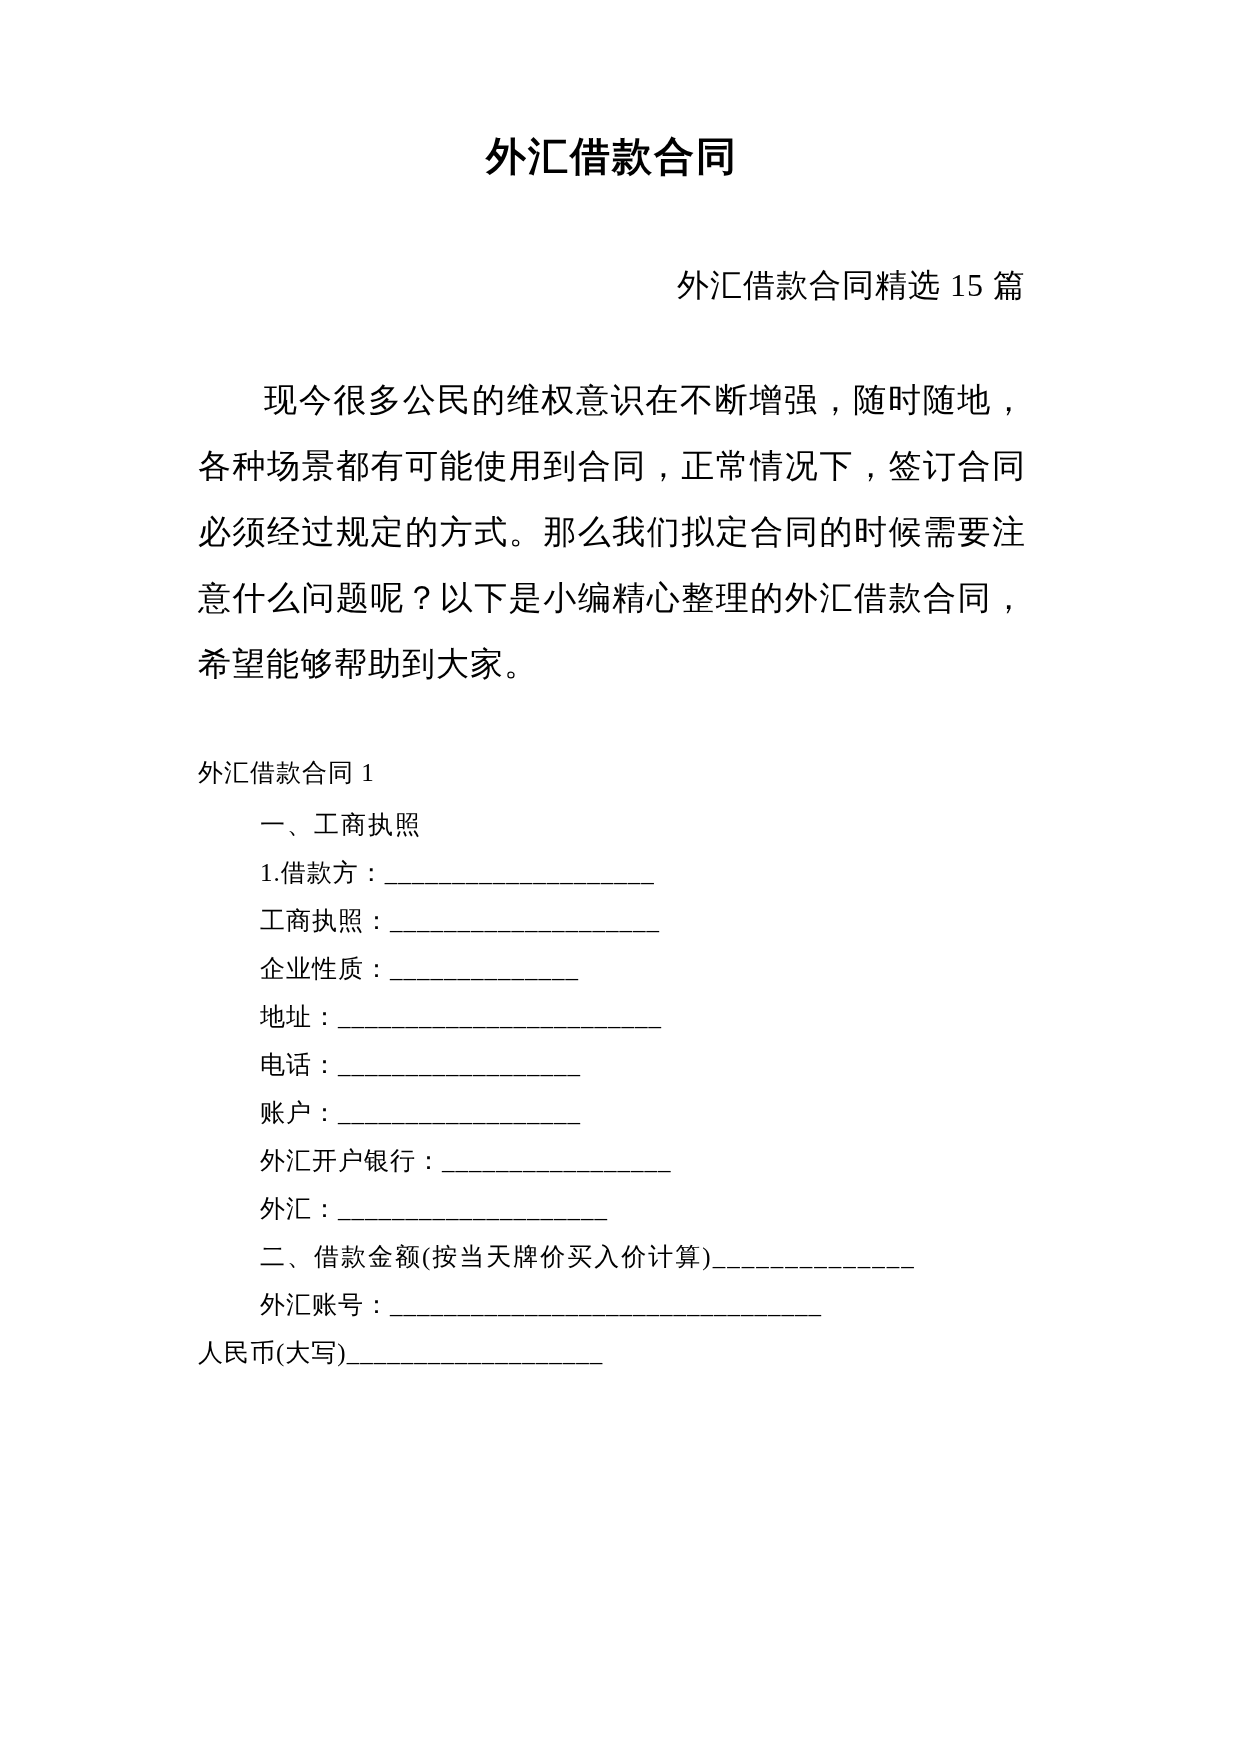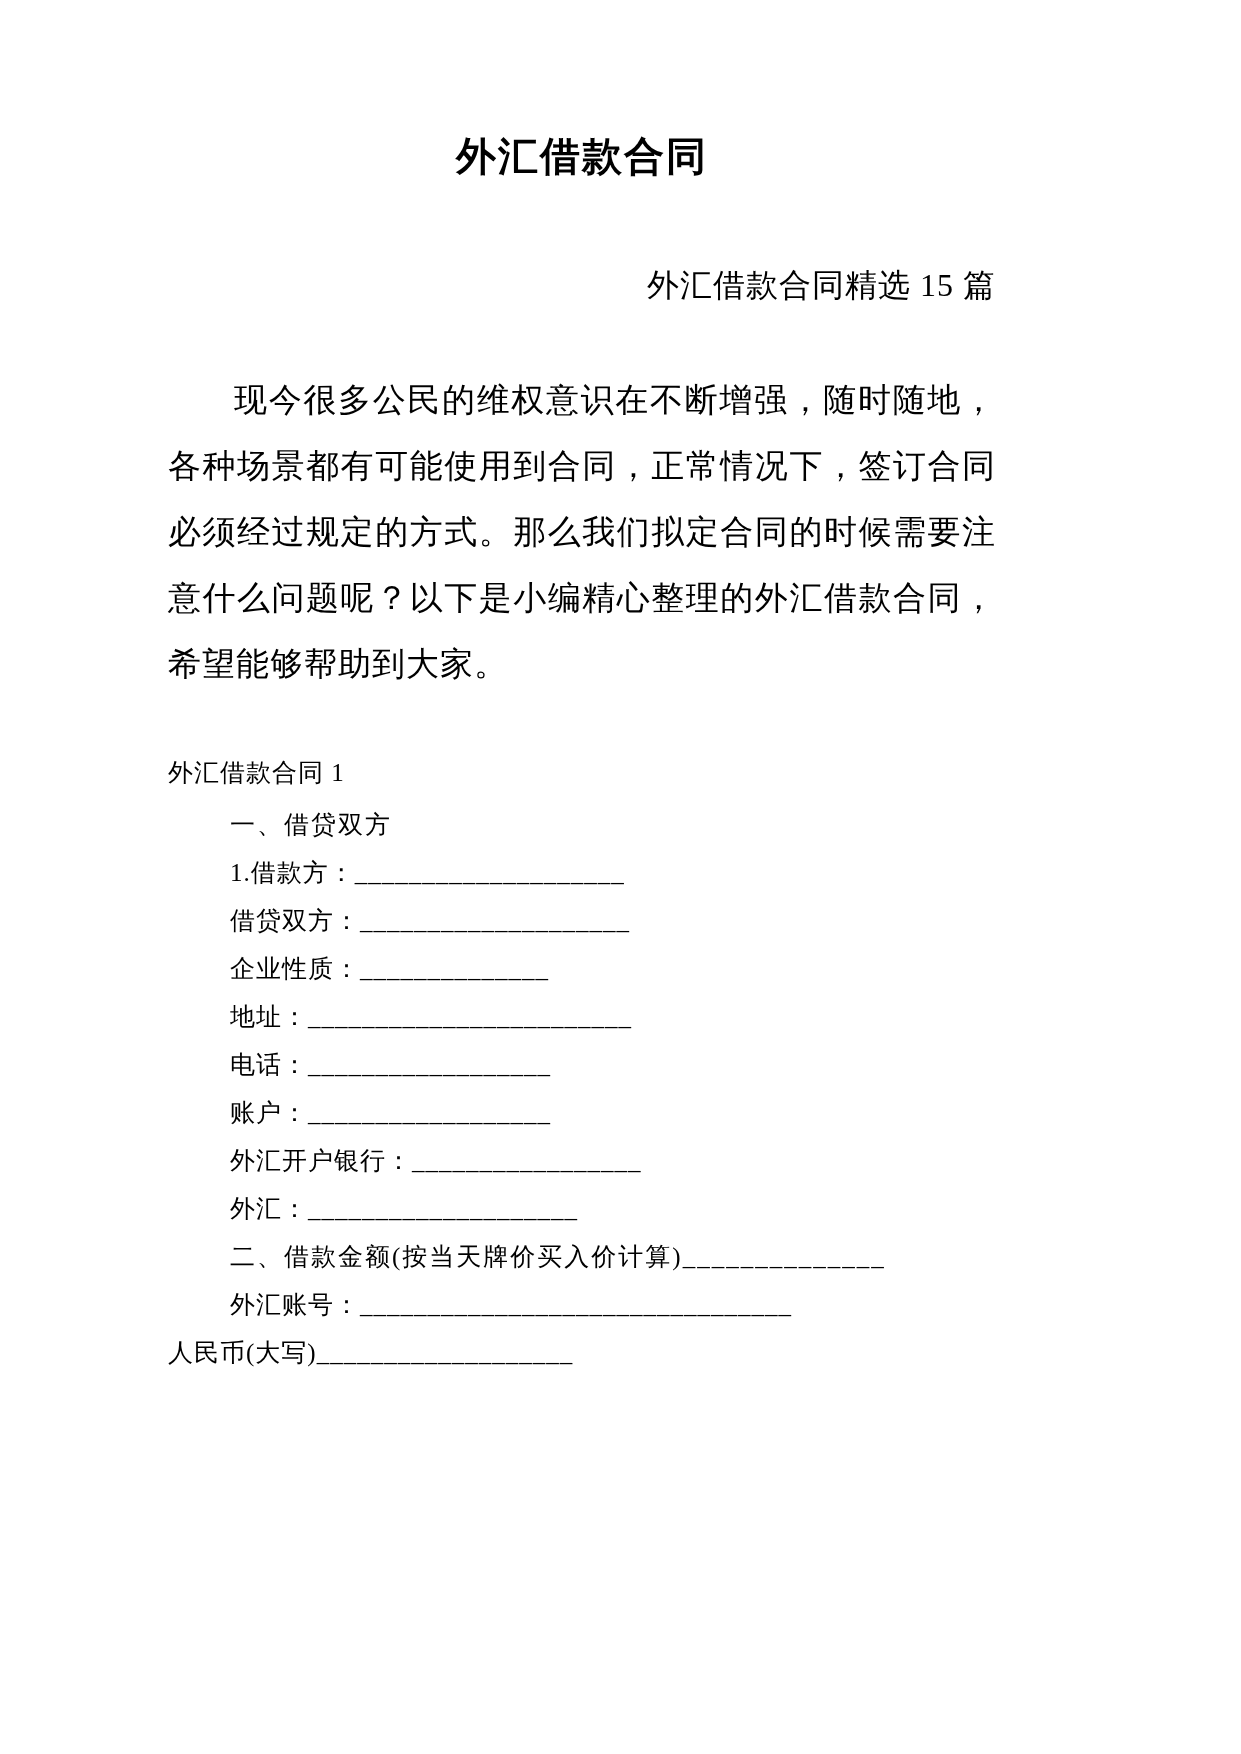--- a/index.html
+++ b/index.html
@@ -13,20 +13,21 @@
     font-family: "Liberation Serif", "DejaVu Serif", serif;
     color: #000000;
     position: relative;
     overflow: hidden;
   }
   .page {
     box-sizing: border-box;
     width: 1164px;
     height: 1754px;
     padding: 130px 168px 0 168px;
+    margin-left: 30px;
   }
   .doc-title {
     text-align: center;
     font-family: "DejaVu Sans", "Liberation Sans", sans-serif;
     font-weight: bold;
     font-size: 40px;
     letter-spacing: 2px;
     margin: 0 0 78px 0;
     line-height: 1.3;
   }
@@ -75,23 +76,23 @@
 <div class="page">
 
   <h1 class="doc-title">外汇借款合同</h1>
 
   <p class="subtitle">外汇借款合同精选 15 篇</p>
 
   <p class="intro">现今很多公民的维权意识在不断增强，随时随地，各种场景都有可能使用到合同，正常情况下，签订合同必须经过规定的方式。那么我们拟定合同的时候需要注意什么问题呢？以下是小编精心整理的外汇借款合同，希望能够帮助到大家。</p>
 
   <p class="section-label">外汇借款合同 1</p>
 
-  <p class="clause head">一、借贷双方</p>
+  <p class="clause head">一、工商执照</p>
   <p class="clause">1.借款方：____________________</p>
-  <p class="clause">借贷双方：____________________</p>
+  <p class="clause">工商执照：____________________</p>
   <p class="clause">企业性质：______________</p>
   <p class="clause">地址：________________________</p>
   <p class="clause">电话：__________________</p>
   <p class="clause">账户：__________________</p>
   <p class="clause">外汇开户银行：_________________</p>
   <p class="clause">外汇：____________________</p>
   <p class="clause head">二、借款金额(按当天牌价买入价计算)______________</p>
   <p class="clause">外汇账号：________________________________</p>
   <p class="tail-line">人民币(大写)___________________</p>
 

